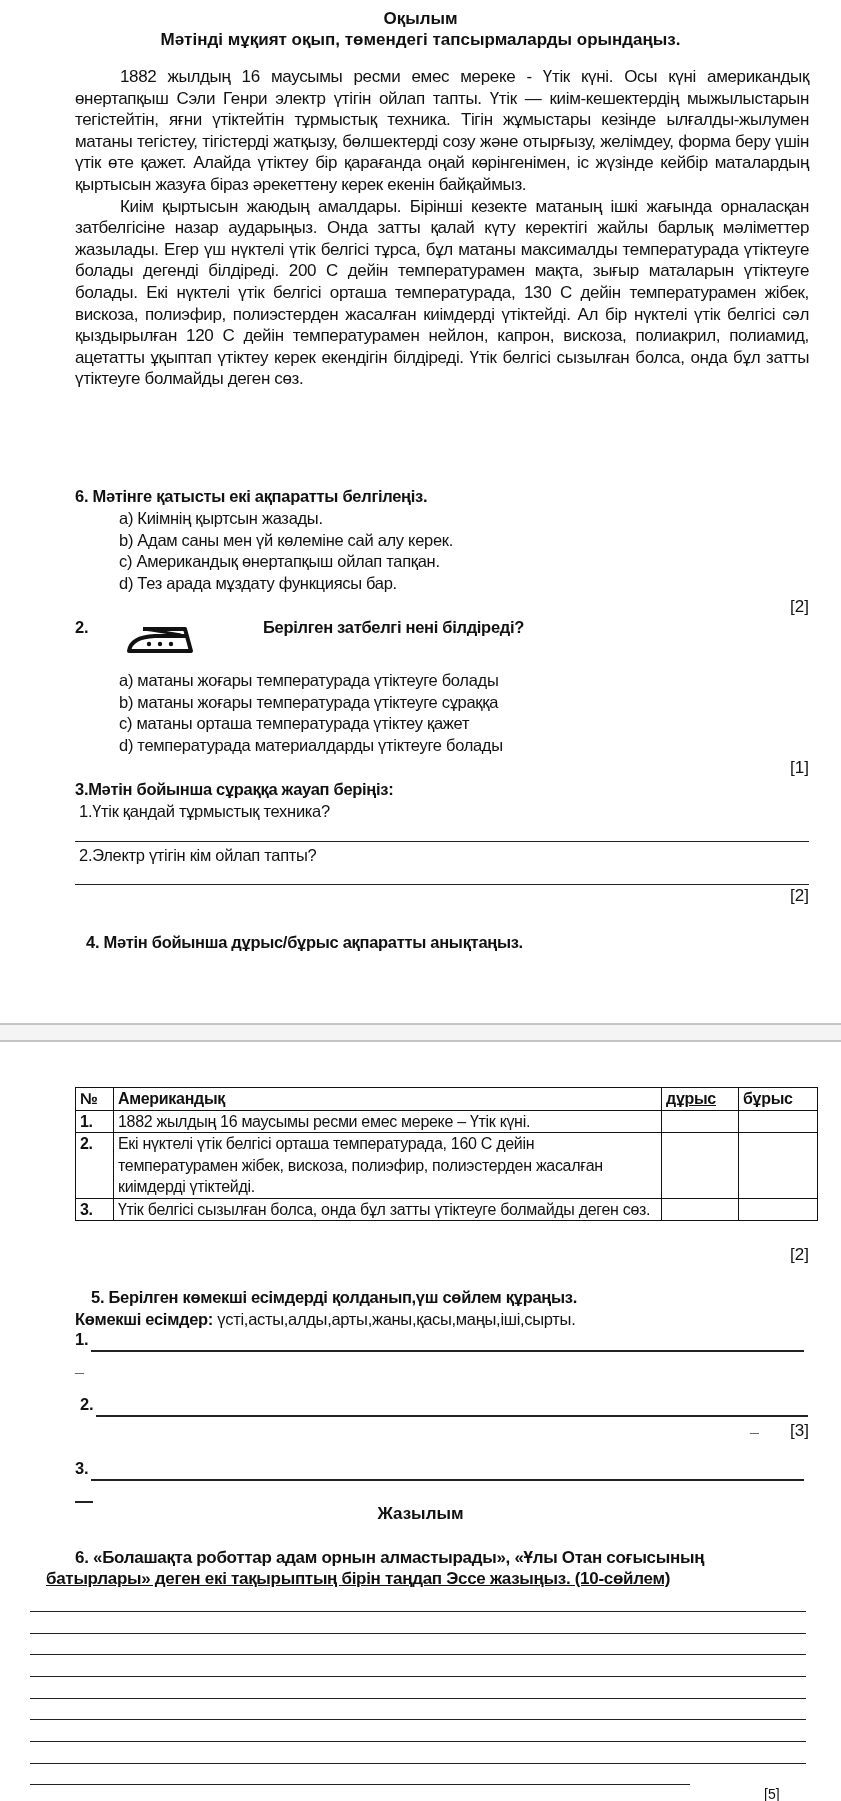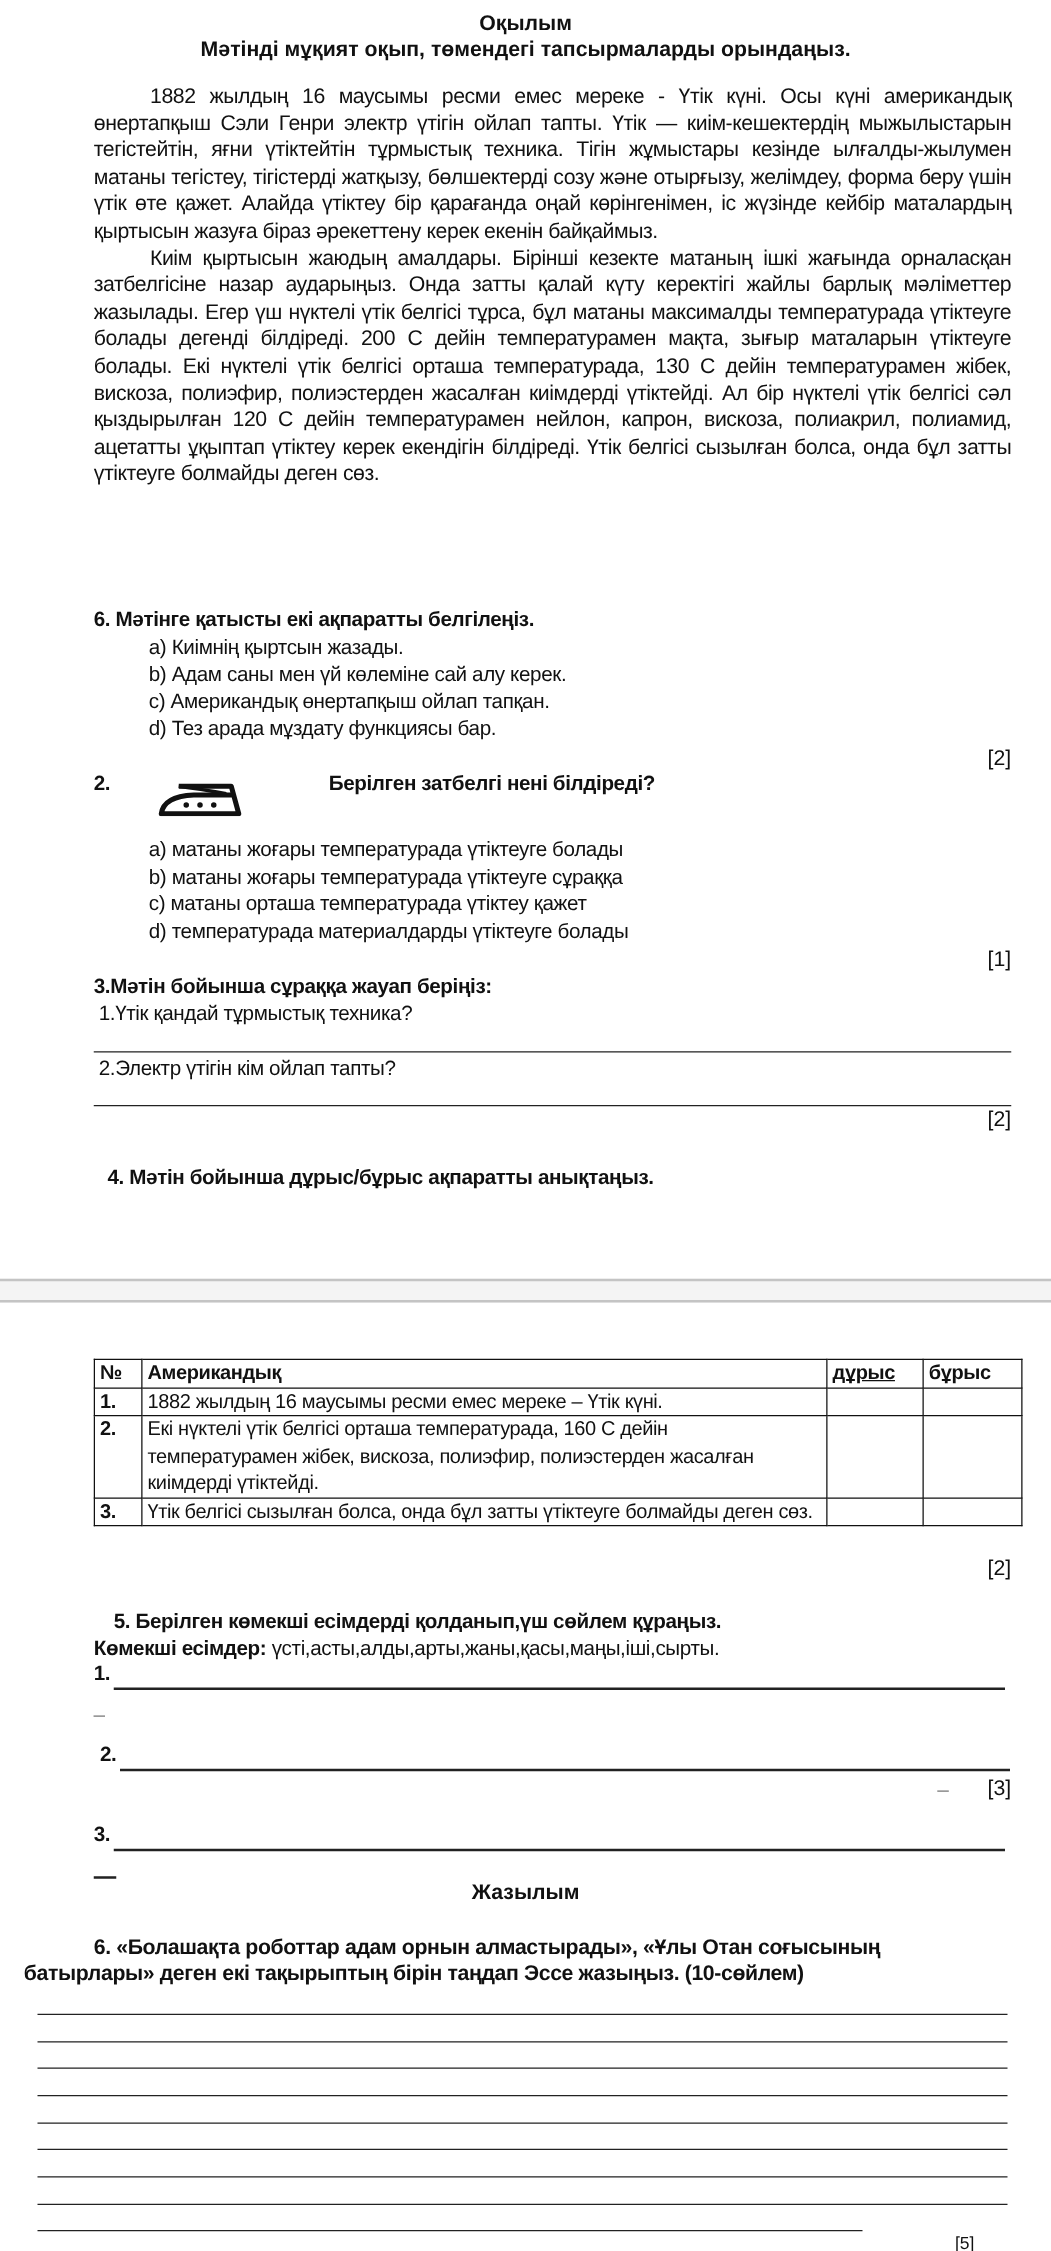--- a/index.html
+++ b/index.html
@@ -120,21 +120,21 @@
 <div class="abs hline" style="left:96px; top:1415px; width:712px; border-top-width:2px;"></div>
 <div class="abs dash" style="left:750px; top:1418px;">_</div>
 <div class="abs mark" style="top:1421px;">[3]</div>
 
 <div class="abs q" style="left:75px; top:1459px;">3.</div>
 <div class="abs hline" style="left:91px; top:1479px; width:713px; border-top-width:2px;"></div>
 <div class="abs hline" style="left:75px; top:1501px; width:18px; border-top-width:2px;"></div>
 
 <div class="abs title" style="top:1504px;">Жазылым</div>
 <div class="abs q" style="left:75px; top:1548px; font-size:17px;">6.   «Болашақта роботтар адам орнын алмастырады», «Ұлы Отан соғысының</div>
-<div class="abs q" style="left:19px; top:1569px; font-size:17px;">батырлары» деген екі тақырыптың бірін таңдап Эссе жазыңыз. (10-сөйлем)</div>
+<div class="abs q" style="left:46px; top:1569px; font-size:17px;text-decoration:underline;">батырлары» деген екі тақырыптың бірін таңдап Эссе жазыңыз. (10-сөйлем)</div>
 
 <div>
   <div class="abs hline" style="left:30px; top:1611px; width:776px;"></div>
   <div class="abs hline" style="left:30px; top:1633px; width:776px;"></div>
   <div class="abs hline" style="left:30px; top:1654px; width:776px;"></div>
   <div class="abs hline" style="left:30px; top:1676px; width:776px;"></div>
   <div class="abs hline" style="left:30px; top:1698px; width:776px;"></div>
   <div class="abs hline" style="left:30px; top:1719px; width:776px;"></div>
   <div class="abs hline" style="left:30px; top:1741px; width:776px;"></div>
   <div class="abs hline" style="left:30px; top:1763px; width:776px;"></div>

